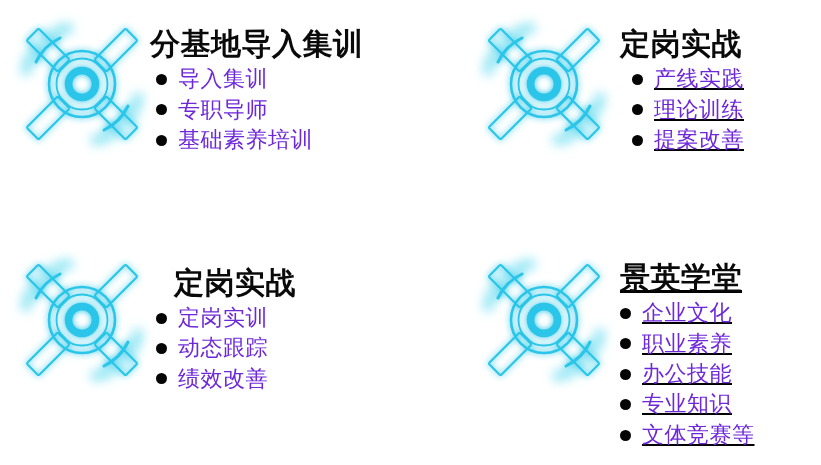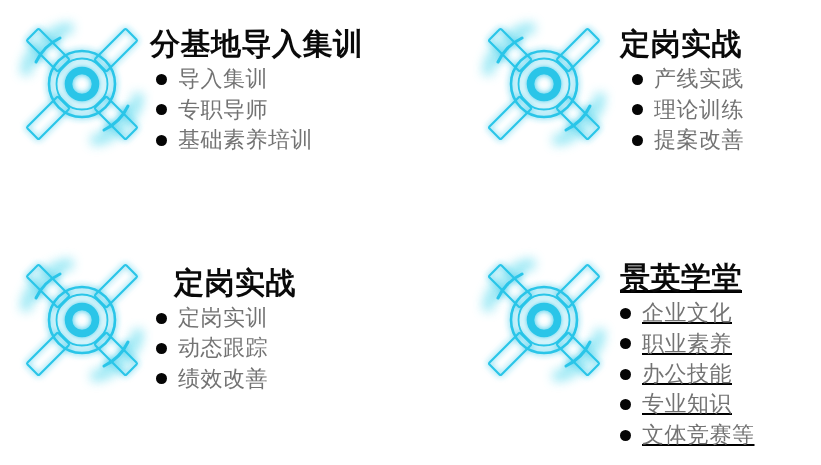--- a/index.html
+++ b/index.html
@@ -54,37 +54,37 @@
 
   .bullets{
     list-style:none;
     margin:0;padding:0;
   }
   .bullets li{
     display:flex;
     align-items:center;
     font-size:22px;
     line-height:1.38;
-    color:#737373;
+    color:#6d28d9;
     white-space:nowrap;
     font-weight:400;
   }
   .bullets li .dot{
     display:inline-block;
     width:11px;height:11px;
     border-radius:50%;
     background:#050505;
     margin-right:11px;
     flex:0 0 11px;
   }
   .bullets li .btxt{letter-spacing:0.5px;}
 
   
   .list-indent-1{margin-left:6px;}
-  .list-indent-2{margin-left:18px;}
+  .list-indent-2{margin-left:18px;text-decoration:underline;}
   .list-indent-3{margin-left:6px;}
   .list-indent-4{margin-left:6px;}
 
   .head-pad-1{padding-left:0px;}
   .head-pad-2{padding-left:6px;}
   .head-pad-3{padding-left:24px;}
   .head-pad-4{padding-left:6px;}
 </style>
 </head>
 <body>

